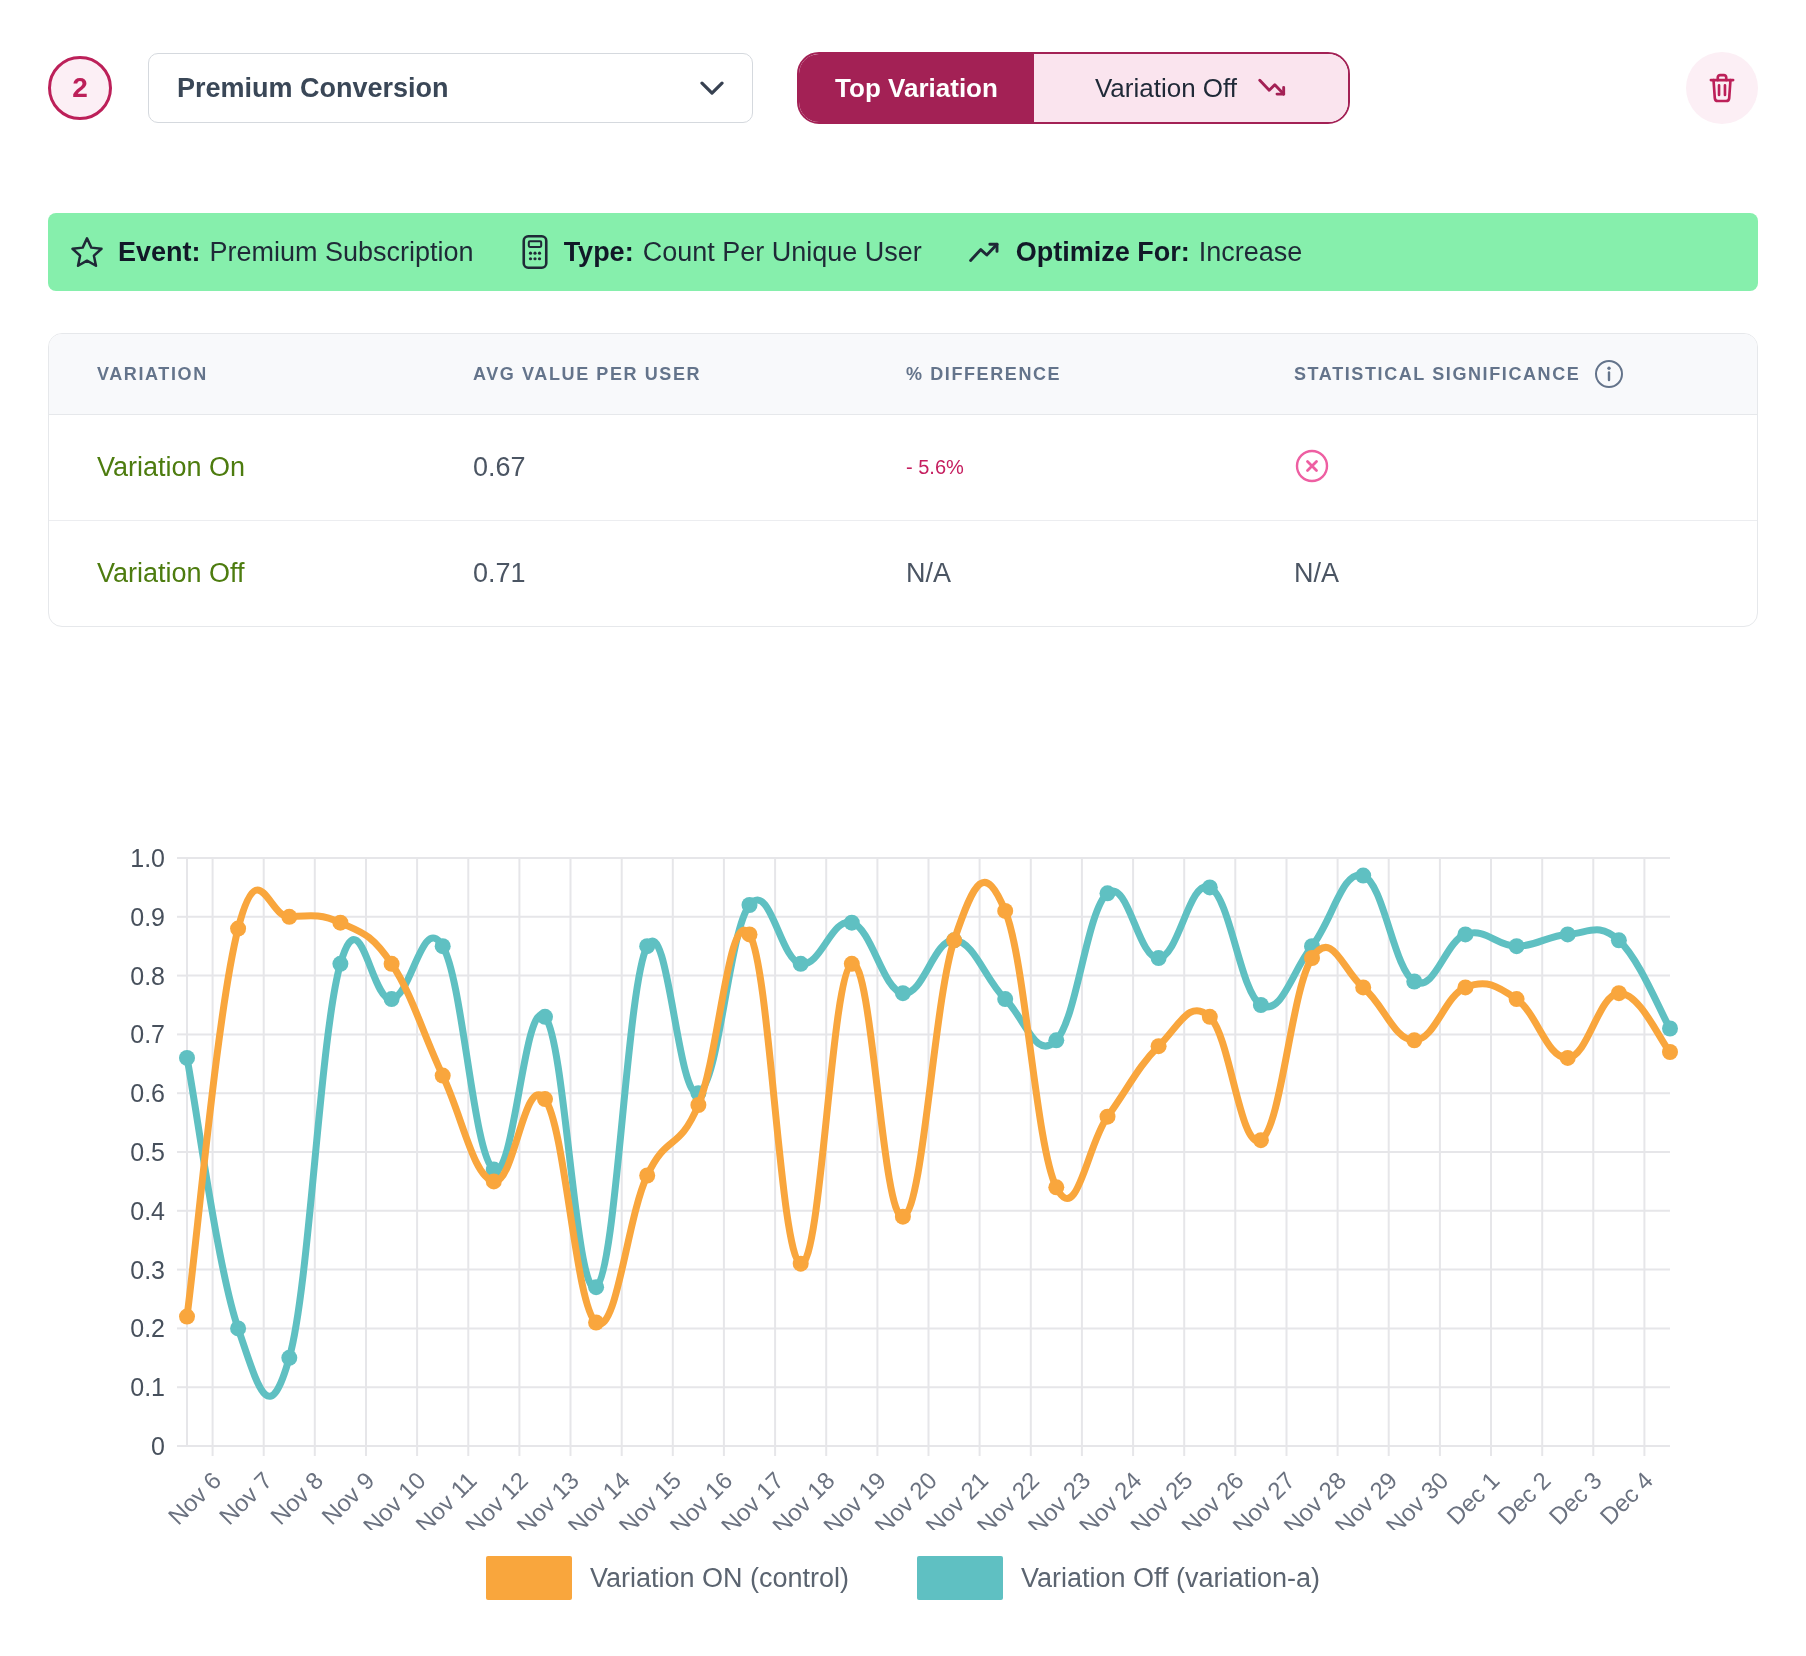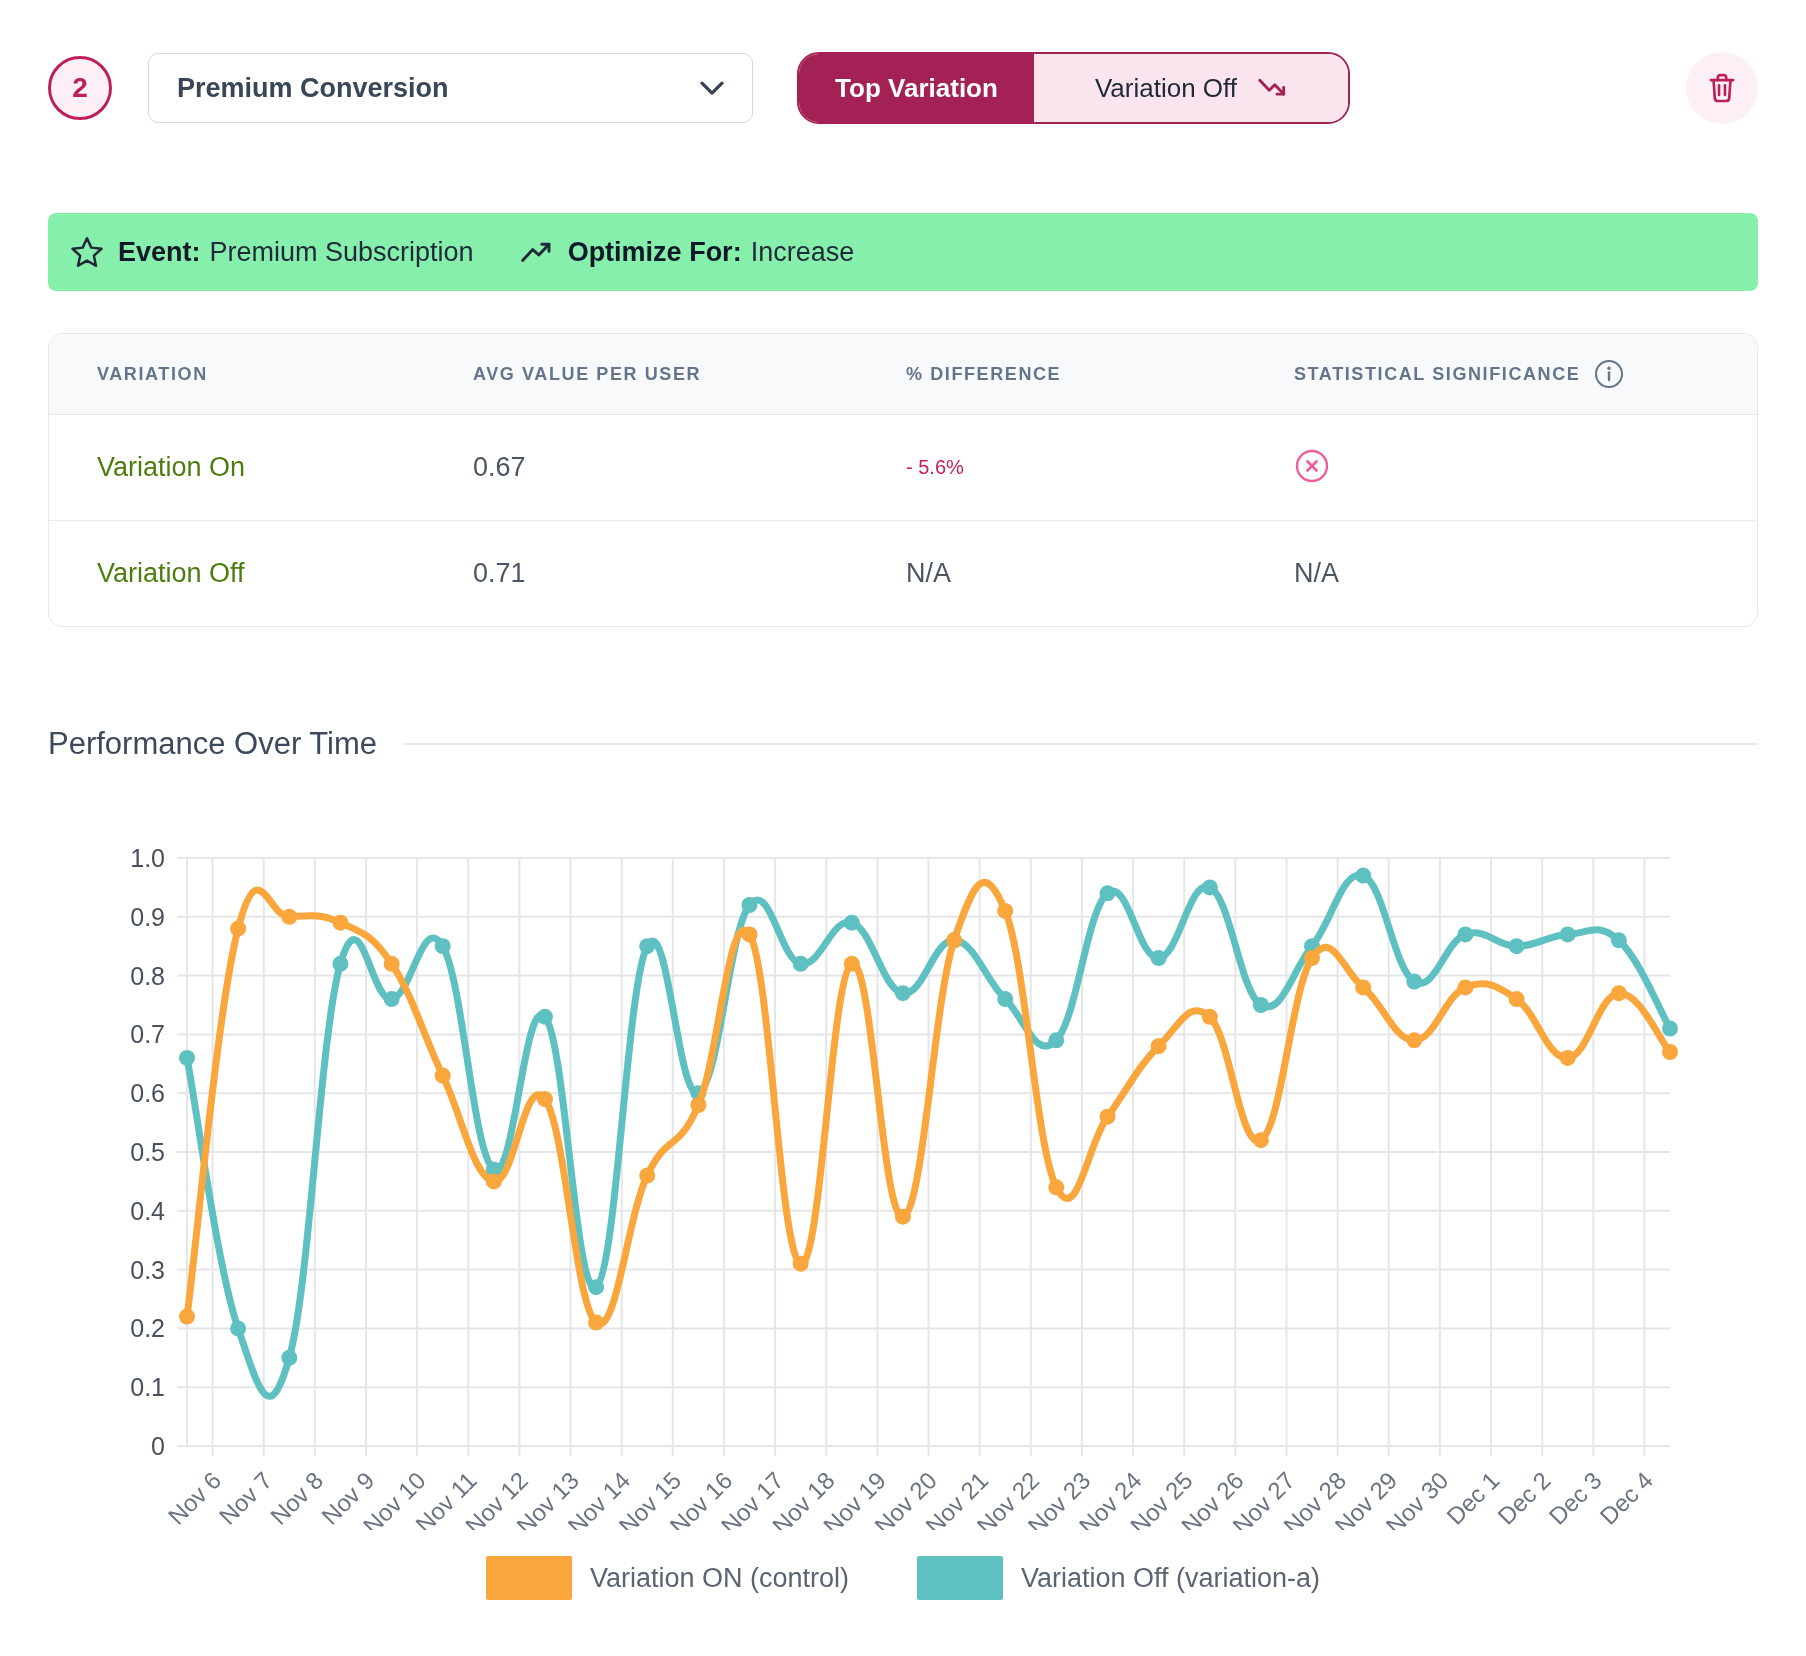--- a/index.html
+++ b/index.html
@@ -112,20 +112,36 @@
       <span class="ig-icon">
         <svg width="34" height="33" viewBox="0 0 30 29" fill="none">
           <path d="M15 2 L18.8 10.2 L27.8 11.2 L21.1 17.3 L22.9 26.2 L15 21.7 L7.1 26.2 L8.9 17.3 L2.2 11.2 L11.2 10.2 Z" stroke="#1F2937" stroke-width="2.2" stroke-linejoin="round"></path>
         </svg>
       </span>
       <span class="ig-label">Event:</span>
       <span class="ig-value">Premium Subscription</span>
     </div>
     <div class="info-group">
       <span class="ig-icon">
+        <svg width="30" height="36" viewBox="0 0 26 32" fill="none">
+          <rect x="3" y="2" width="20" height="28" rx="4" stroke="#1F2937" stroke-width="2.3"></rect>
+          <rect x="7.5" y="6.5" width="11" height="5" rx="1" stroke="#1F2937" stroke-width="1.8"></rect>
+          <circle cx="9" cy="17" r="1.4" fill="#1F2937"></circle>
+            <circle cx="13" cy="17" r="1.4" fill="#1F2937"></circle>
+            <circle cx="17" cy="17" r="1.4" fill="#1F2937"></circle>
+          <circle cx="9" cy="22" r="1.4" fill="#1F2937"></circle>
+            <circle cx="13" cy="22" r="1.4" fill="#1F2937"></circle>
+            <circle cx="17" cy="22" r="1.4" fill="#1F2937"></circle>
+        </svg>
+      </span>
+      <span class="ig-label">Type:</span>
+      <span class="ig-value">Count Per Unique User</span>
+    </div>
+    <div class="info-group">
+      <span class="ig-icon">
         <svg width="34" height="24" viewBox="0 0 28 20" fill="none">
           <path d="M2 17 L10.5 8 L15.5 12.5 L24 3.5" stroke="#1F2937" stroke-width="2.4" stroke-linecap="round" stroke-linejoin="round"></path>
           <path d="M18 3.5 L24 3.5 L24 9.5" stroke="#1F2937" stroke-width="2.4" stroke-linecap="round" stroke-linejoin="round"></path>
         </svg>
       </span>
       <span class="ig-label">Optimize For:</span>
       <span class="ig-value">Increase</span>
     </div>
   </div>
 
@@ -161,24 +177,20 @@
     </div>
 
     <div class="t-row t-body">
       <div class="td-name">Variation Off</div>
       <div class="td-val">0.71</div>
       <div class="td-val">N/A</div>
       <div class="td-val">N/A</div>
     </div>
   </div>
 
-  <div class="chart-title-row">
-    <h2>Performance Over Time</h2>
-    <div class="rule"></div>
-  </div>
 
   <svg id="chart-svg" width="1806" height="710">
       <line x1="187" y1="38" x2="1670" y2="38" stroke="#E6E6E9" stroke-width="2"></line>
       <line x1="177" y1="38" x2="187" y2="38" stroke="#E6E6E9" stroke-width="2"></line>
       <text x="165" y="47" text-anchor="end" font-size="25" fill="#47505C">1.0</text>
       <line x1="187" y1="96.8" x2="1670" y2="96.8" stroke="#E6E6E9" stroke-width="2"></line>
       <line x1="177" y1="96.8" x2="187" y2="96.8" stroke="#E6E6E9" stroke-width="2"></line>
       <text x="165" y="105.8" text-anchor="end" font-size="25" fill="#47505C">0.9</text>
       <line x1="187" y1="155.6" x2="1670" y2="155.6" stroke="#E6E6E9" stroke-width="2"></line>
       <line x1="177" y1="155.6" x2="187" y2="155.6" stroke="#E6E6E9" stroke-width="2"></line>

